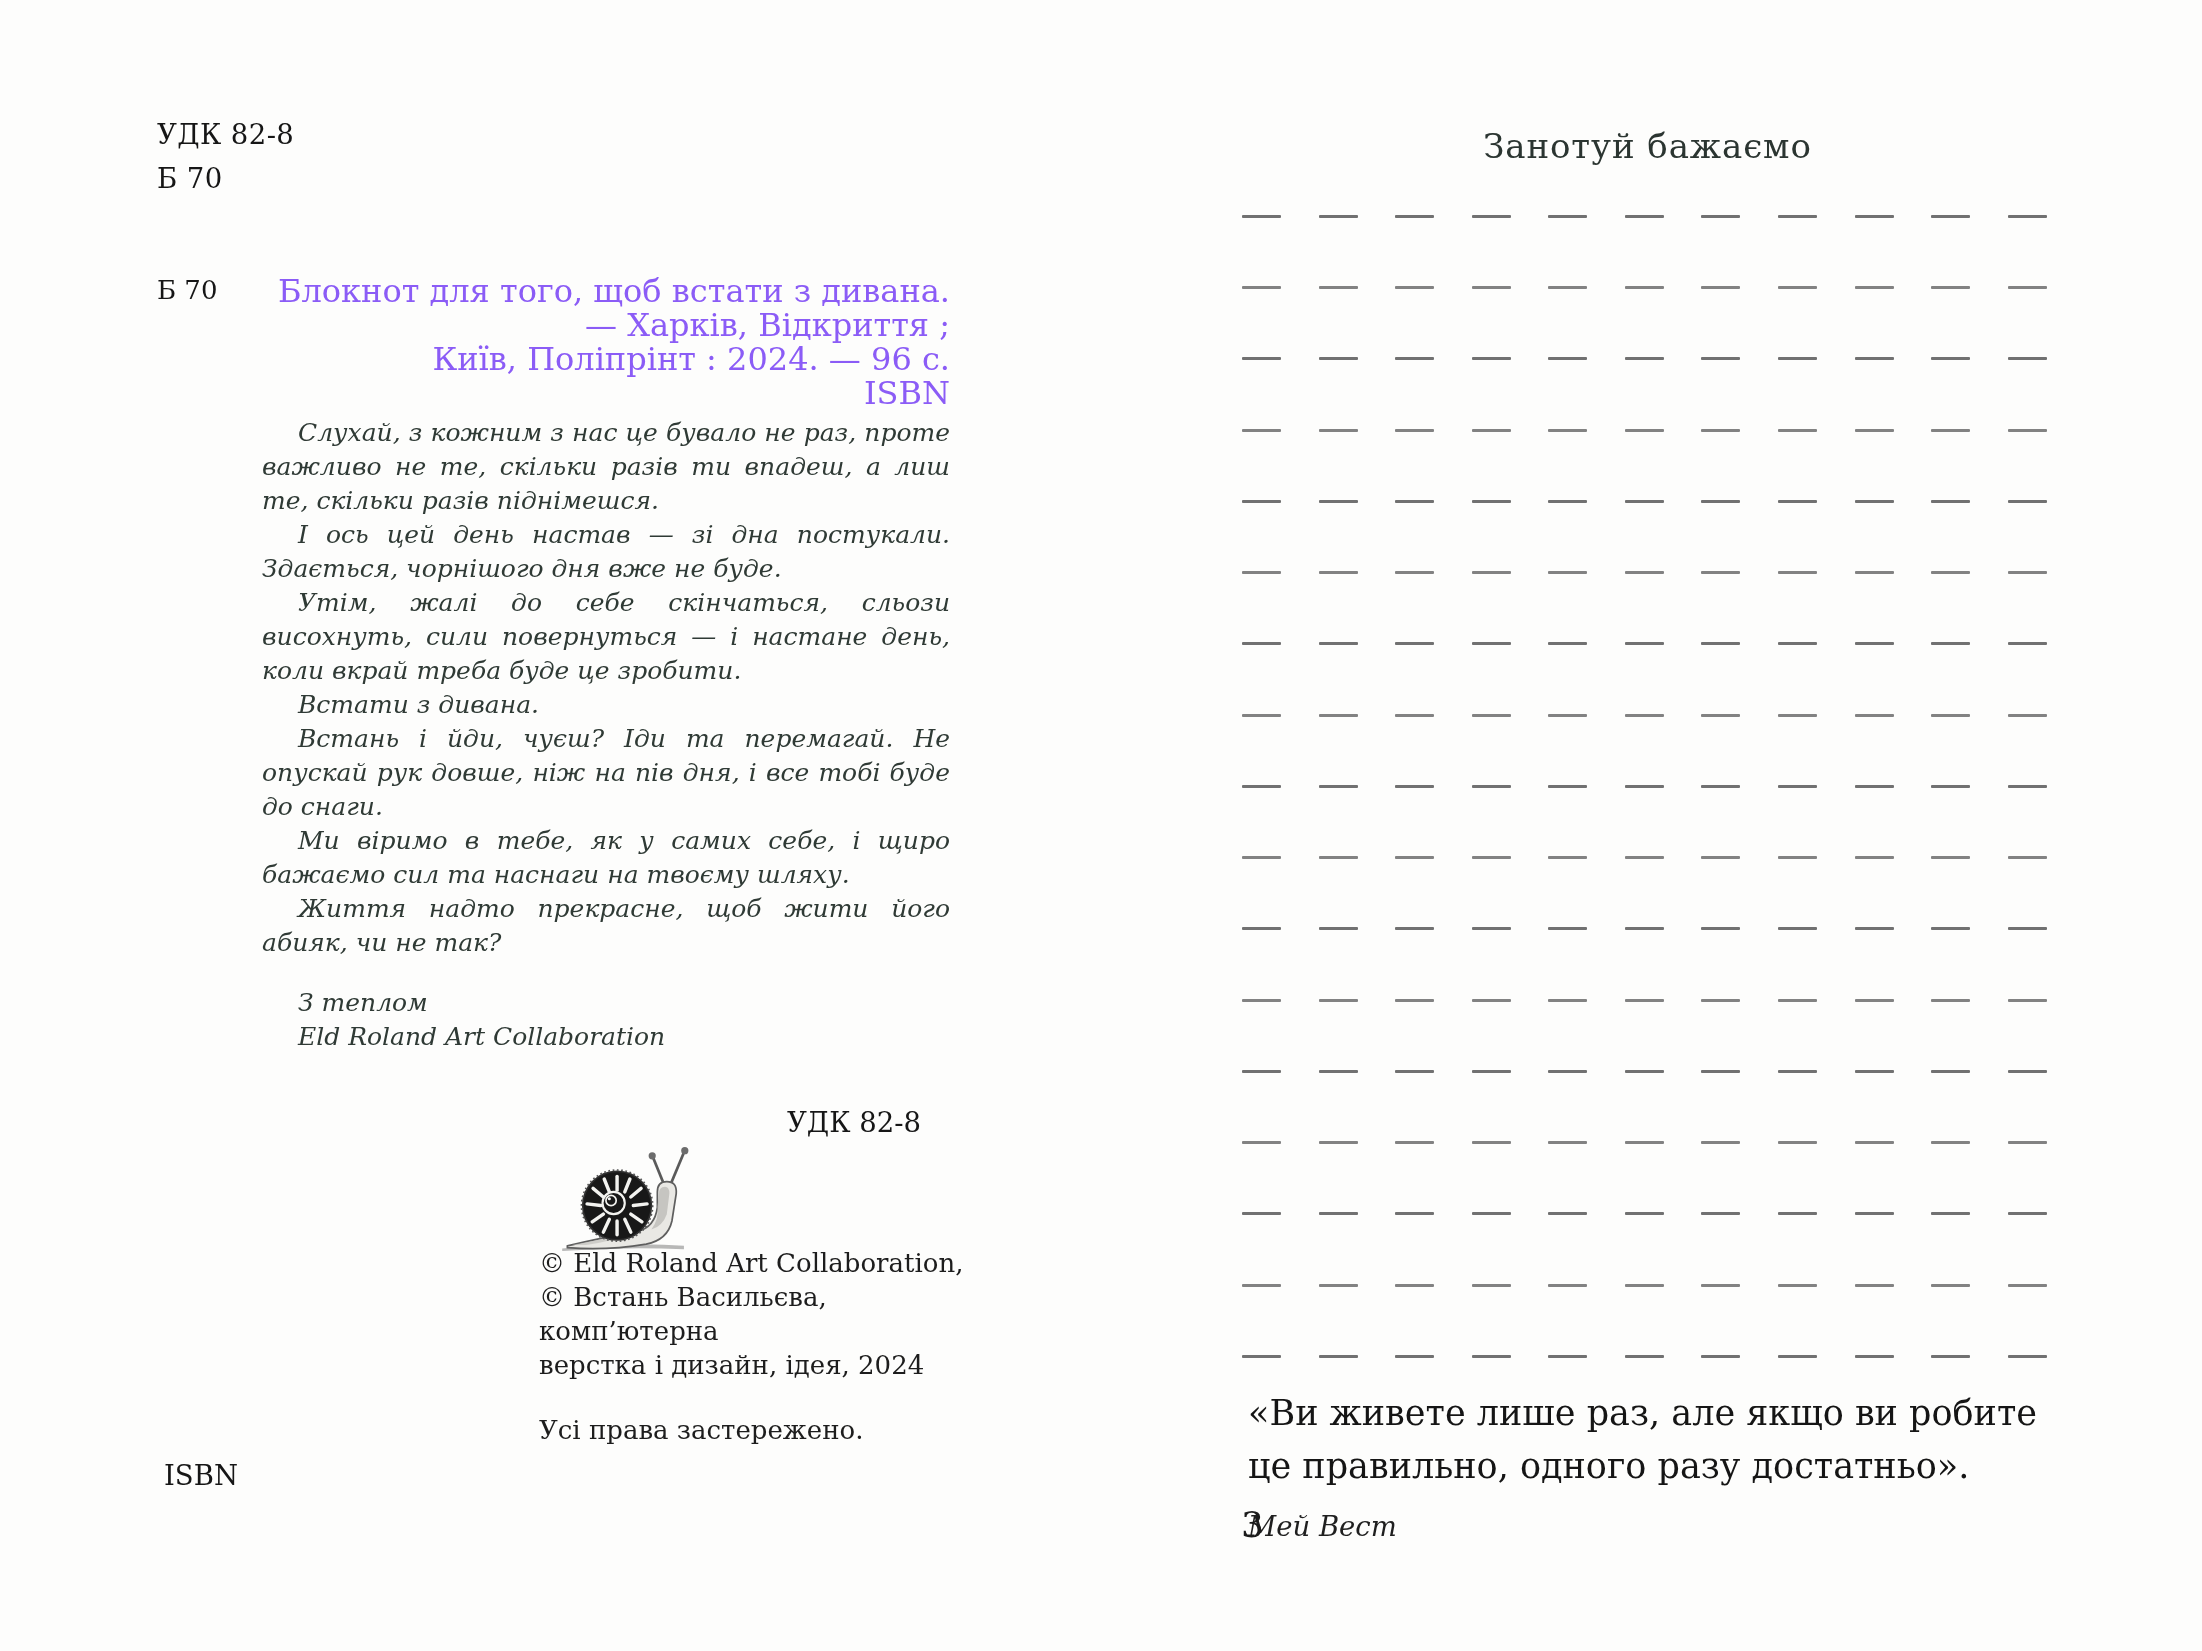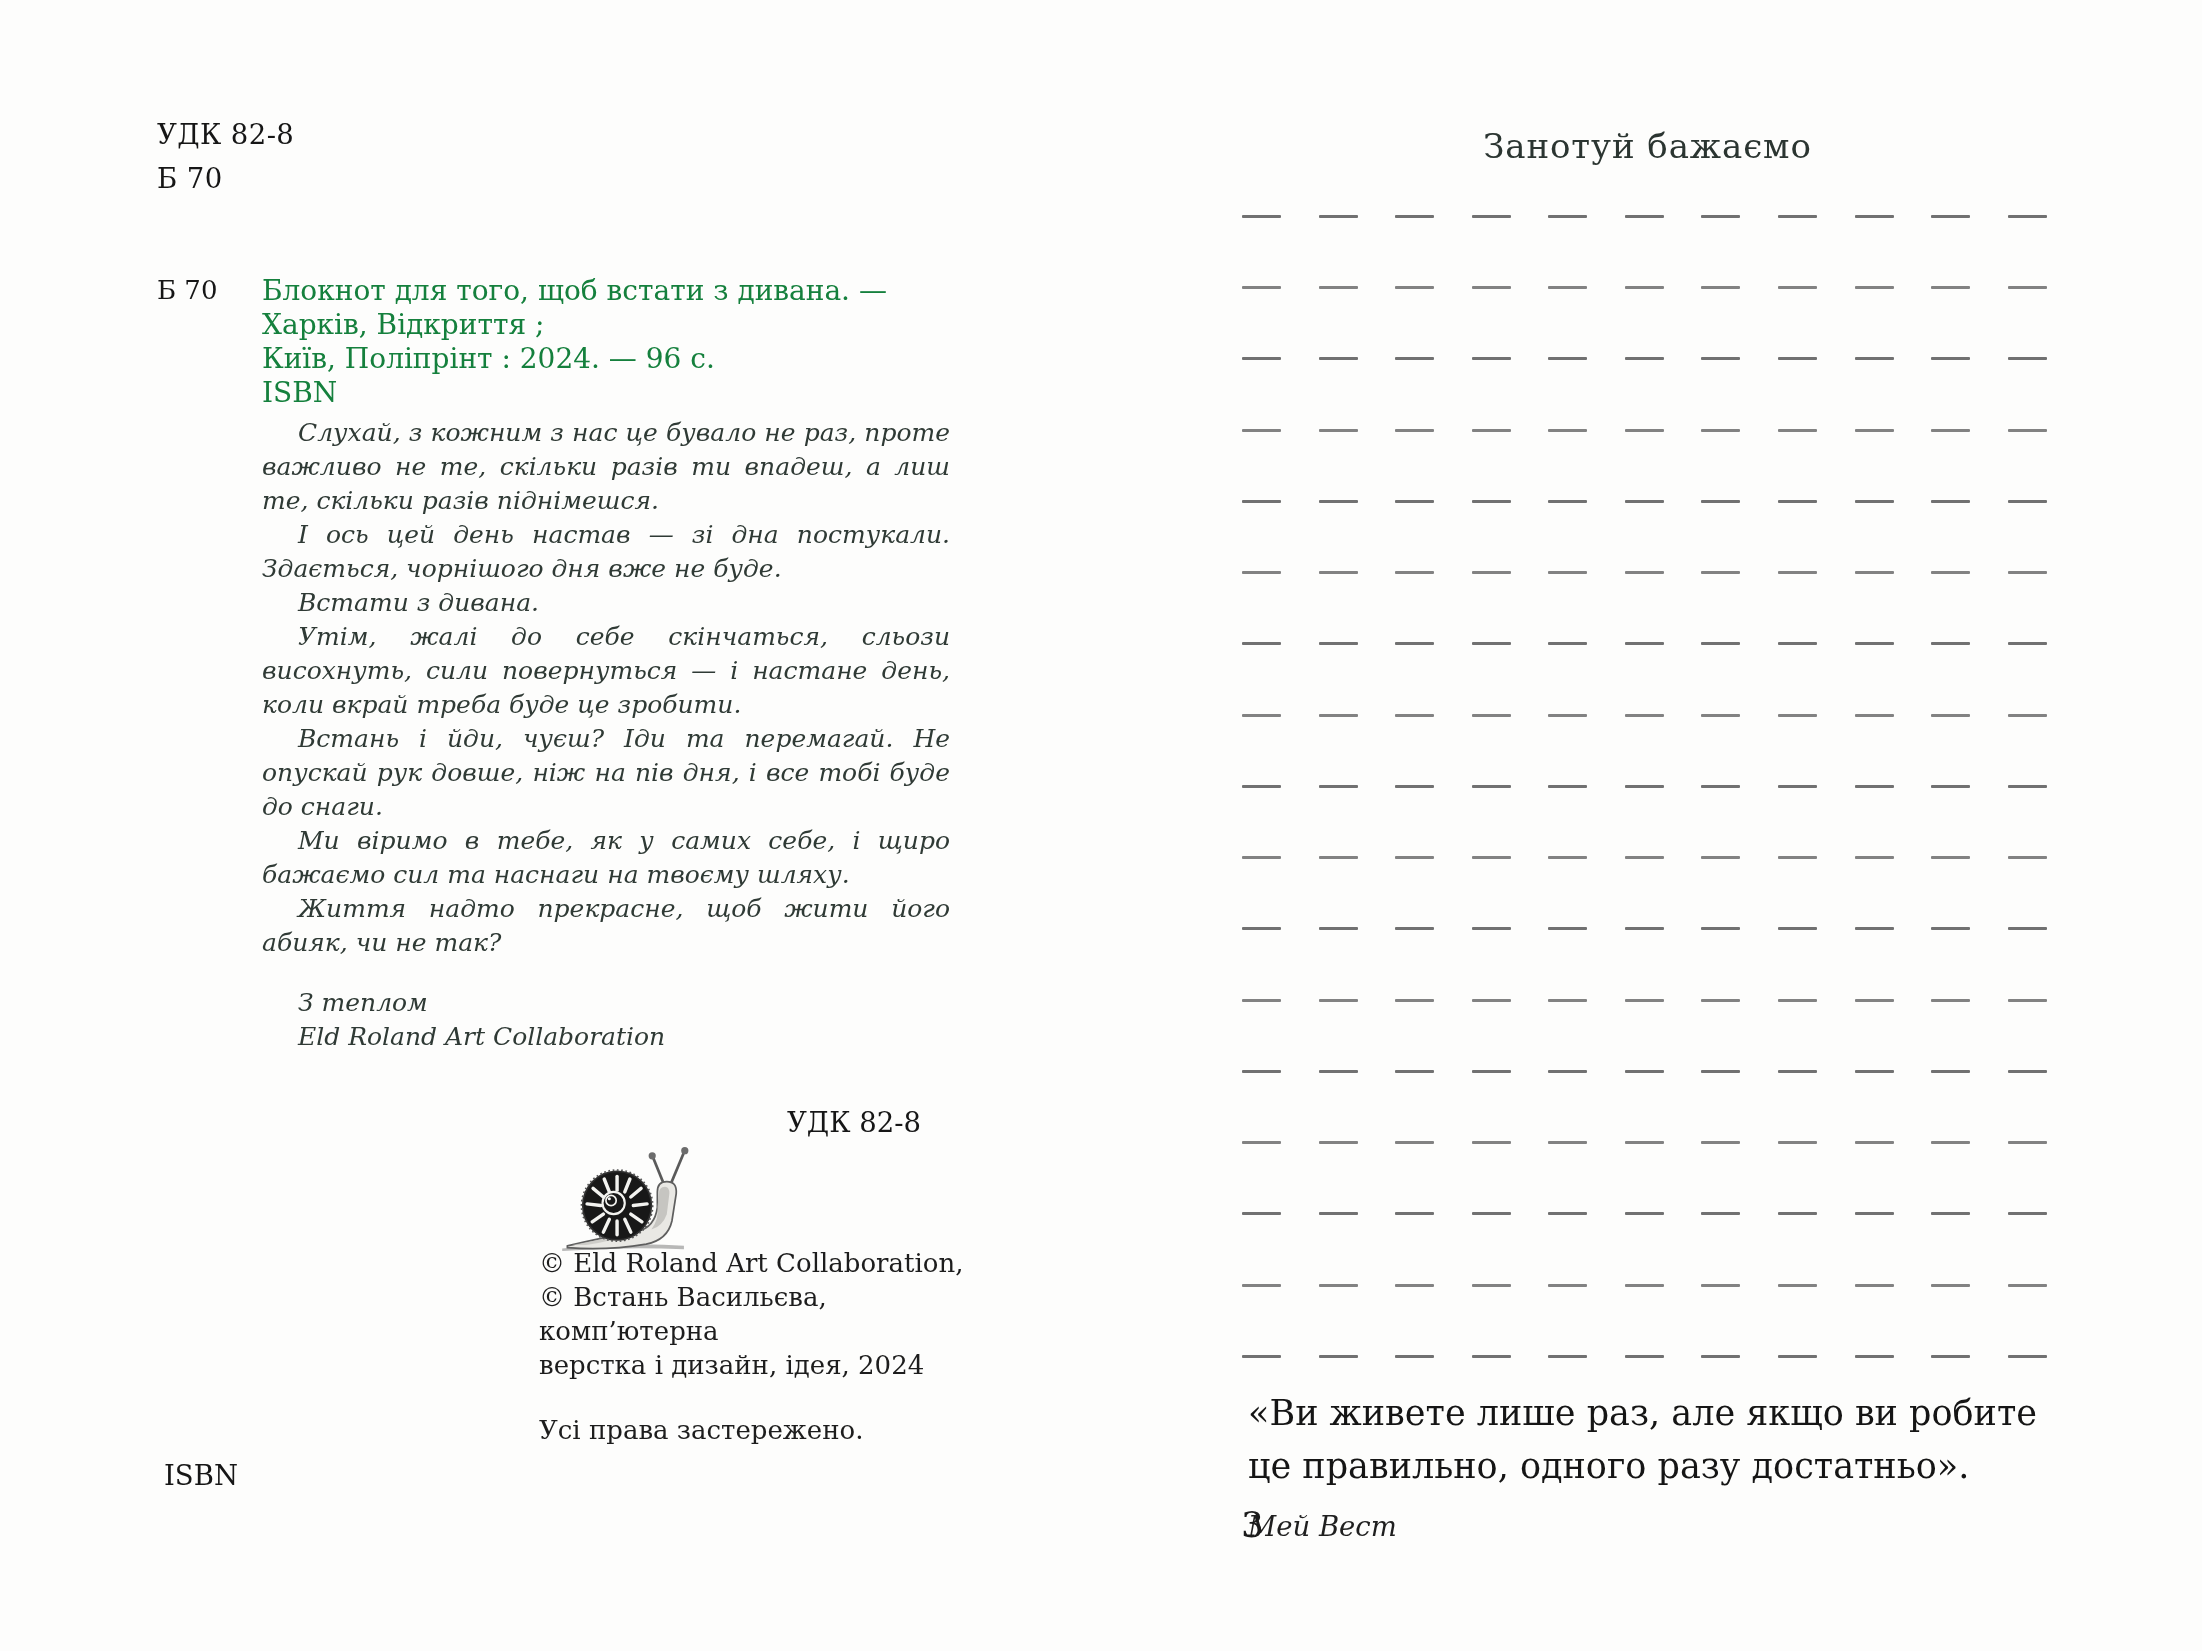--- a/index.html
+++ b/index.html
@@ -7,21 +7,21 @@
     width:2203px;height:1652px;position:relative;overflow:hidden;
     background:#fdfdfc;
     font-family:"DejaVu Serif","Liberation Serif",serif;
     color:#1a1a1a;
   }
   .abs{position:absolute;}
 
   
   .small-caps-line{font-size:27.5px;line-height:1.15;letter-spacing:0.4px;color:#161616;}
   .bib-label{font-size:26px;color:#161616;}
-  .bib-block{width:688px;font-size:28px;line-height:34px;color:#15803d;white-space:pre-line;}
+  .bib-block{width:688px;font-size:32px;line-height:34px;color:#8b5cf6;white-space:pre-line;text-align:right;}
   .intro-block{
     width:688px;font-size:25px;line-height:34px;
     font-style:italic;color:#2f3a35;text-align:justify;
   }
   .intro-block p{margin:0;text-indent:36px;}
   .signature{margin-top:26px;padding-left:36px;text-align:left;}
   .signature div{line-height:34px;}
   .credits{width:430px;font-size:26px;line-height:34px;color:#1d1d1d;}
   .credits .rights{margin-top:31px;}
   .udk-mid{font-size:27.5px;color:#161616;}
@@ -52,22 +52,22 @@
 
 <div class="abs bib-label" style="left:157px;top:275px;">Б 70</div>
 
 <div class="abs bib-block" style="left:262px;top:274px;">Блокнот для того, щоб встати з дивана. — Харків, Відкриття ;
 Київ, Поліпрінт : 2024. — 96 с.
 ISBN</div>
 
 <div class="abs intro-block" style="left:262px;top:416px;">
   <p>Слухай, з кожним з нас це бувало не раз, проте важливо не те, скільки разів ти впадеш, а лиш те, скільки разів піднімешся.</p>
   <p>І ось цей день настав — зі дна постукали. Здається, чорнішого дня вже не буде.</p>
+  <p>Утім, жалі до себе скінчаться, сльози висохнуть, сили повернуться — і настане день, коли вкрай треба буде це зробити.</p>
   <p>Встати з дивана.</p>
-  <p>Утім, жалі до себе скінчаться, сльози висохнуть, сили повернуться — і настане день, коли вкрай треба буде це зробити.</p>
   <p>Встань і йди, чуєш? Іди та перемагай. Не опускай рук довше, ніж на пів дня, і все тобі буде до снаги.</p>
   <p>Ми віримо в тебе, як у самих себе, і щиро бажаємо сил та наснаги на твоєму шляху.</p>
   <p>Життя надто прекрасне, щоб жити його абияк, чи не так?</p>
   <div class="signature">
     <div>З теплом</div>
     <div>Eld Roland Art Collaboration</div>
   </div>
 </div>
 
 <div class="abs udk-mid" style="left:787px;top:1106px;">УДК 82-8</div>

